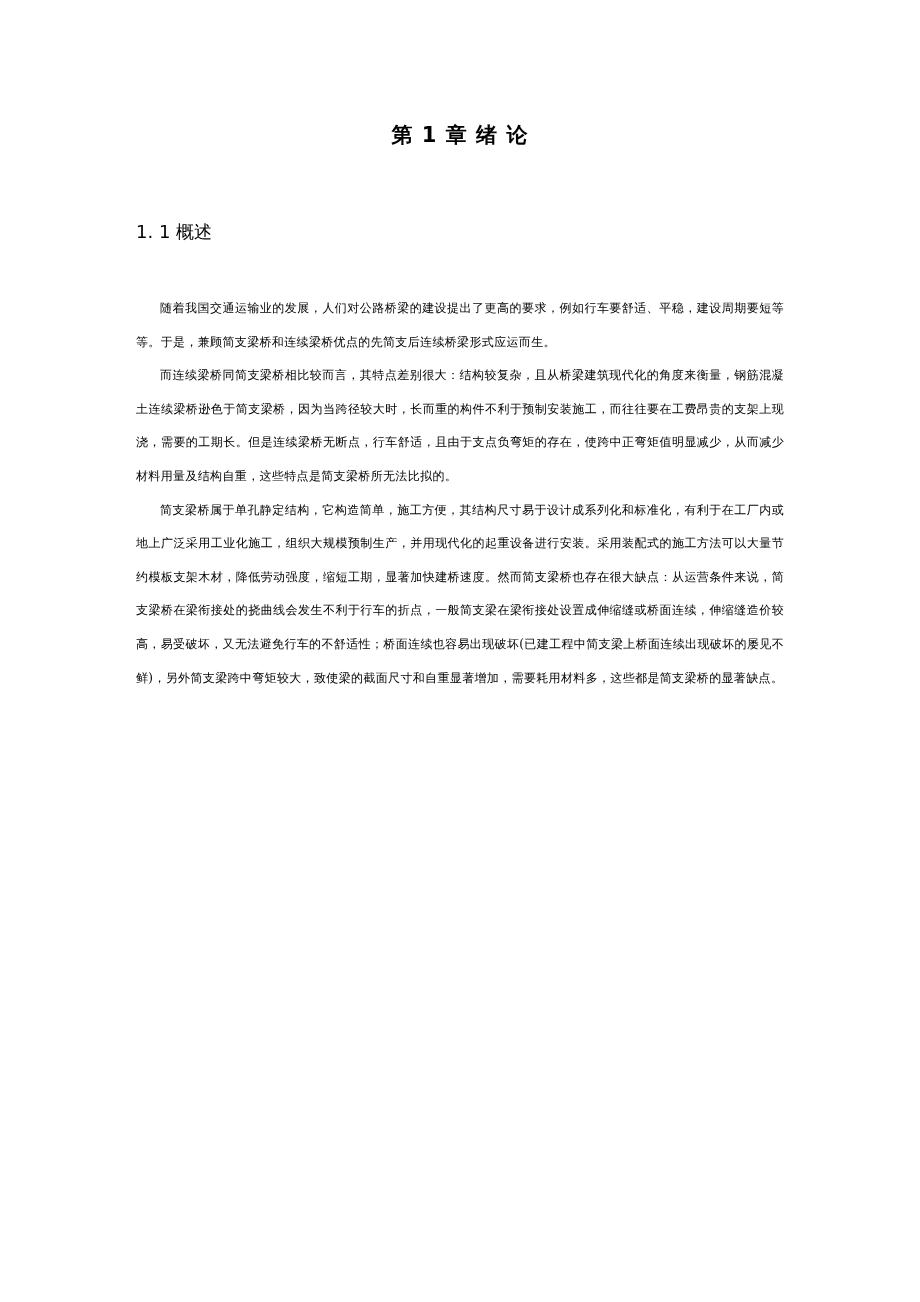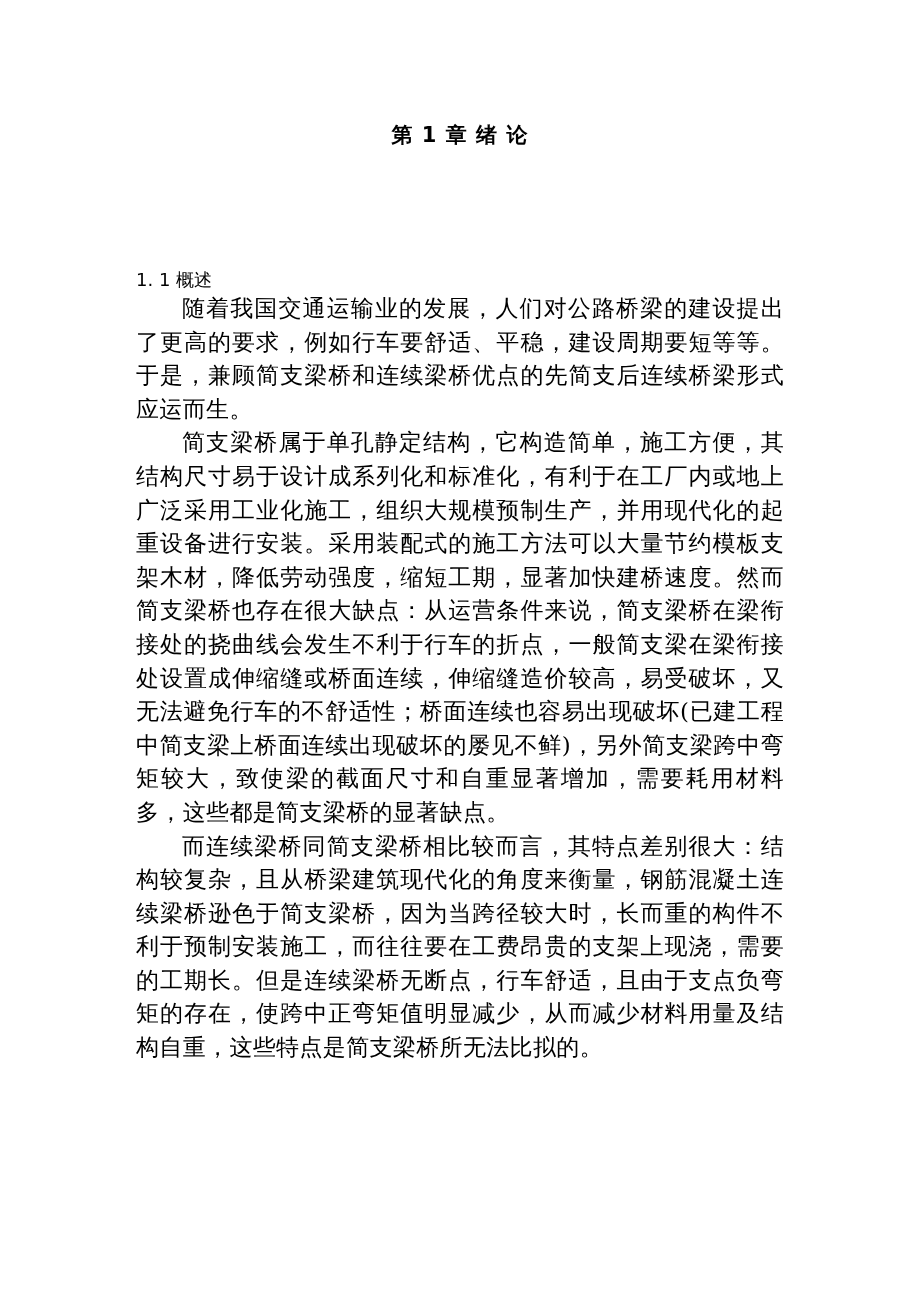--- a/index.html
+++ b/index.html
@@ -35,42 +35,41 @@
       letter-spacing: 1px;
       line-height: 30px;
     }
     .section-title {
       position: absolute;
       left: 136px;
       top: 218px;
       font-family: "DejaVu Sans", "Liberation Sans", sans-serif;
       font-size: 18px;
       line-height: 28px;
-      margin-top: 48px;
     }
     .body-text {
       position: absolute;
       left: 136px;
       top: 292px;
       width: 648px;
     }
     .para {
       margin: 0;
       padding: 0;
-      font-size: 23px;
+      font-size: 12px;
       line-height: 33.6px;
       text-align: justify;
       text-indent: 2em;
       letter-spacing: 0.35px;
     }
   </style>
 </head>
 <body>
 
 <div class="page">
   <div class="chapter-title">第 1 章  绪  论</div>
   <div class="section-title">1. 1  概述</div>
   <div class="body-text">
     <p class="para">随着我国交通运输业的发展，人们对公路桥梁的建设提出了更高的要求，例如行车要舒适、平稳，建设周期要短等等。于是，兼顾简支梁桥和连续梁桥优点的先简支后连续桥梁形式应运而生。</p>
+    <p class="para">而连续梁桥同简支梁桥相比较而言，其特点差别很大：结构较复杂，且从桥梁建筑现代化的角度来衡量，钢筋混凝土连续梁桥逊色于简支梁桥，因为当跨径较大时，长而重的构件不利于预制安装施工，而往往要在工费昂贵的支架上现浇，需要的工期长。但是连续梁桥无断点，行车舒适，且由于支点负弯矩的存在，使跨中正弯矩值明显减少，从而减少材料用量及结构自重，这些特点是简支梁桥所无法比拟的。</p>
     <p class="para">简支梁桥属于单孔静定结构，它构造简单，施工方便，其结构尺寸易于设计成系列化和标准化，有利于在工厂内或地上广泛采用工业化施工，组织大规模预制生产，并用现代化的起重设备进行安装。采用装配式的施工方法可以大量节约模板支架木材，降低劳动强度，缩短工期，显著加快建桥速度。然而简支梁桥也存在很大缺点：从运营条件来说，简支梁桥在梁衔接处的挠曲线会发生不利于行车的折点，一般简支梁在梁衔接处设置成伸缩缝或桥面连续，伸缩缝造价较高，易受破坏，又无法避免行车的不舒适性；桥面连续也容易出现破坏(已建工程中简支梁上桥面连续出现破坏的屡见不鲜)，另外简支梁跨中弯矩较大，致使梁的截面尺寸和自重显著增加，需要耗用材料多，这些都是简支梁桥的显著缺点。</p>
-    <p class="para">而连续梁桥同简支梁桥相比较而言，其特点差别很大：结构较复杂，且从桥梁建筑现代化的角度来衡量，钢筋混凝土连续梁桥逊色于简支梁桥，因为当跨径较大时，长而重的构件不利于预制安装施工，而往往要在工费昂贵的支架上现浇，需要的工期长。但是连续梁桥无断点，行车舒适，且由于支点负弯矩的存在，使跨中正弯矩值明显减少，从而减少材料用量及结构自重，这些特点是简支梁桥所无法比拟的。</p>
   </div>
 </div>
 
 </body></html>

